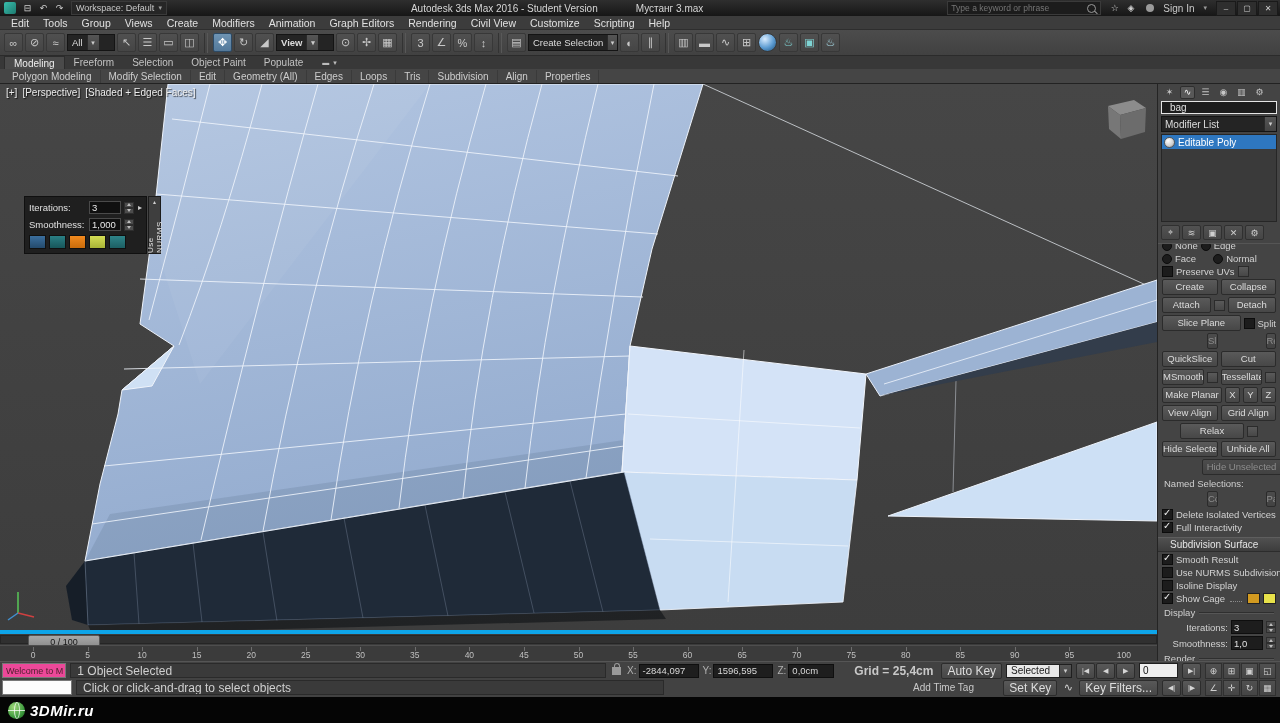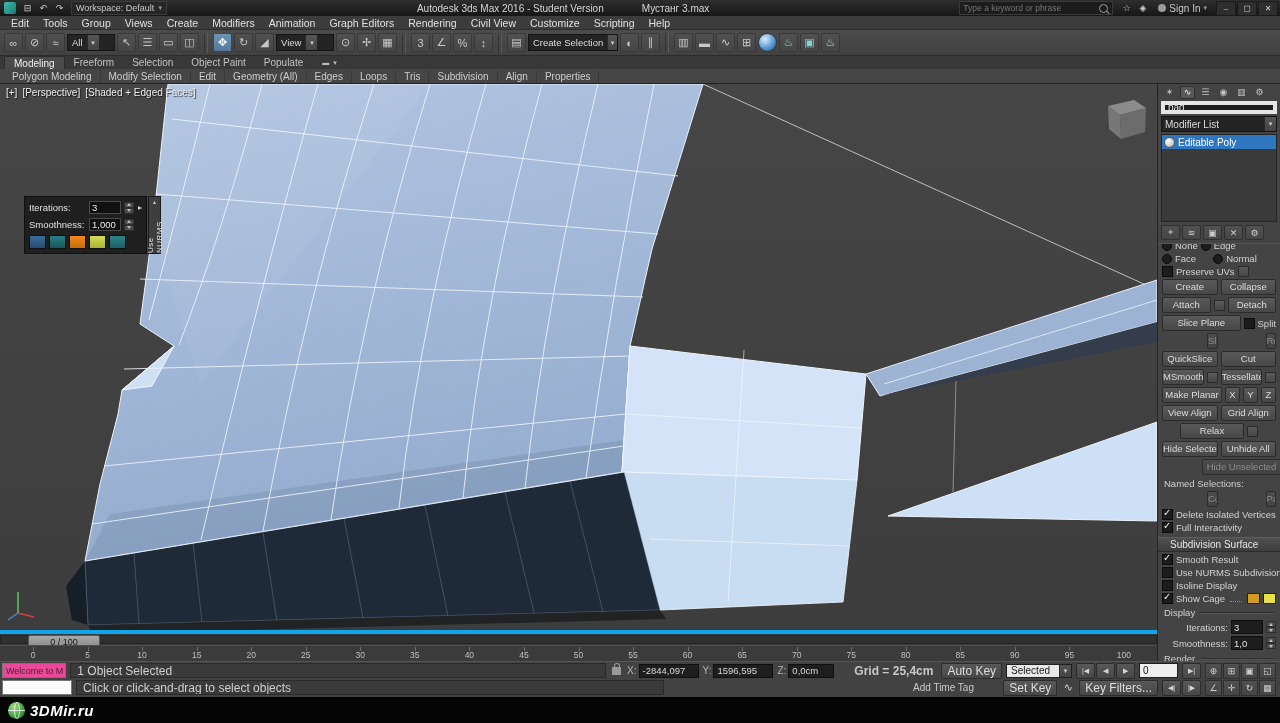--- a/index.html
+++ b/index.html
@@ -9,21 +9,21 @@
   .appicon{width:12px;height:12px;margin:0 4px;background:linear-gradient(135deg,#39bfae,#1d7a6f);border-radius:2px;flex:0 0 12px;}
   .qgrp{display:flex;gap:1px;}
   .qicon{width:15px;height:13px;display:flex;align-items:center;justify-content:center;color:#cfcfcf;font-size:9px;}
   .wsdd{height:12px;background:#262626;border:1px solid #3a3a3a;display:flex;align-items:center;padding:0 4px;margin-left:4px;font-size:9px;gap:4px;}
   .wsdd::after{content:"\25BE";font-size:7px;color:#999;}
   .tb-title{flex:1;text-align:center;font-size:10px;color:#d6d6d6;display:flex;justify-content:center;gap:38px;white-space:nowrap;overflow:hidden;}
   .search{display:flex;align-items:center;background:#1c1c1c;border:1px solid #3a3a3a;height:12px;width:152px;margin-right:6px;}
   .search input{background:transparent;border:none;outline:none;color:#bbb;font-size:8.5px;flex:1;padding:0 3px;font-family:inherit;}
   .mag{width:7px;height:7px;border:1px solid #999;border-radius:50%;position:relative;margin:0 4px;flex:0 0 7px;}
   .mag::after{content:"";position:absolute;width:4px;height:1px;background:#999;transform:rotate(45deg);right:-3px;bottom:-1px;}
-  .signin{display:flex;align-items:center;gap:3px;margin:0 8px;}
+  .signin{display:flex;align-items:center;gap:9px;margin:0 8px;}
   .signin::after{content:"\25BE";font-size:7px;color:#999;}
   .avatar{width:8px;height:8px;border-radius:50%;background:#9a9a9a;}
   .wingrp{display:flex;margin-right:2px;}
   .winbtn{width:18px;height:13px;display:flex;align-items:center;justify-content:center;font-size:8px;color:#cfcfcf;background:#2e2e2e;border:1px solid #1a1a1a;margin-left:1px;}
   
   .menubar{position:absolute;top:16px;left:0;height:14px;width:1280px;background:#3c3c3c;display:flex;align-items:center;padding-left:4px;border-bottom:1px solid #2e2e2e;box-sizing:border-box;z-index:20;}
   .mitem{padding:0 7px;font-size:10.5px;color:#e0e0e0;}
   
   .toolbar{position:absolute;top:30px;left:0;height:26px;width:1280px;background:linear-gradient(#4c4c4c,#414141);display:flex;align-items:center;gap:2px;padding-left:4px;border-bottom:1px solid #2b2b2b;box-sizing:border-box;z-index:20;}
   .tgrp{display:flex;gap:2px;}
@@ -67,21 +67,21 @@
   .spinb i{flex:1;background:#4c4c4c;border:1px solid #2e2e2e;display:flex;align-items:center;justify-content:center;}
   .spinb i::after{content:"";border:2px solid transparent;display:block;}
   .spinb i.up::after{border-bottom:3px solid #bdbdbd;margin-top:-2px;}
   .spinb i.dn::after{border-top:3px solid #bdbdbd;margin-bottom:-2px;}
   
   .cpanel{position:absolute;left:1157px;top:84px;width:123px;height:577px;background:#444;border-left:1px solid #242424;overflow:hidden;box-sizing:border-box;font-size:10px;}
   .ptabs{display:flex;gap:3px;padding:1px 4px;height:14px;align-items:center;}
   .ptab{width:15px;height:13px;font-size:9px;display:flex;align-items:center;justify-content:center;color:#c6c6c6;border:1px solid transparent;box-sizing:border-box;}
   .ptab.active{background:#585858;border:1px solid #2e2e2e;border-radius:2px;color:#fff;}
   .namewrap{margin:1px 3px;}
-  .pname{width:100%;box-sizing:border-box;height:13px;background:#1d1d1d;border:4px solid #e5e5e5;color:#e0e0e0;font-size:10px;padding:0 3px;font-family:inherit;}
+  .pname{width:100%;box-sizing:border-box;height:13px;background:#1d1d1d;border:1px solid #e5e5e5;color:#e0e0e0;font-size:10px;padding:0 8px;font-family:inherit;}
   .pdd{margin:2px 3px;height:14px;background:#242424;border:1px solid #141414;color:#ddd;font-size:10px;display:flex;align-items:center;justify-content:space-between;padding-left:3px;}
   .pstack{margin:2px 3px;height:86px;background:#3a3a3a;border:1px solid #262626;}
   .stackrow{height:14px;display:flex;align-items:center;gap:3px;padding:0 2px;font-size:10px;color:#fff;}
   .stackrow.selected{background:#2e77c0;}
   .bulb{width:9px;height:9px;border-radius:50%;background:radial-gradient(circle at 35% 30%,#fff,#cfcfcf 60%,#8a8a8a);border:1px solid #555;flex:0 0 9px;}
   .stools{display:flex;gap:2px;padding:1px 3px;}
   .stool{width:17px;height:13px;background:linear-gradient(#525252,#454545);border:1px solid #303030;font-size:9px;display:flex;align-items:center;justify-content:center;color:#cfcfcf;border-radius:2px;}
   .rollarea{border-top:1px solid #555;margin-top:2px;}
   .prow{display:flex;align-items:center;gap:3px;margin:2px 4px;}
   .prow.center{justify-content:center;}
@@ -213,21 +213,21 @@
         <span class="ticon">☰</span>
         <span class="ticon">▭</span>
         <span class="ticon">◫</span>
       </span>
     <span class="tsep"></span>
     <span class="tgrp">
         <span class="ticon active">✥</span>
         <span class="ticon">↻</span>
         <span class="ticon">◢</span>
       </span>
-    <div class="tdd" style="width:52px;">
+    <div class="tdd" style="width:52px;font-weight:bold;">
         <span>View</span>
         <span class="ddarr">▾</span>
       </div>
     <span class="tgrp">
         <span class="ticon">⊙</span>
         <span class="ticon">✢</span>
         <span class="ticon">▦</span>
       </span>
     <span class="tsep"></span>
     <span class="tgrp">

